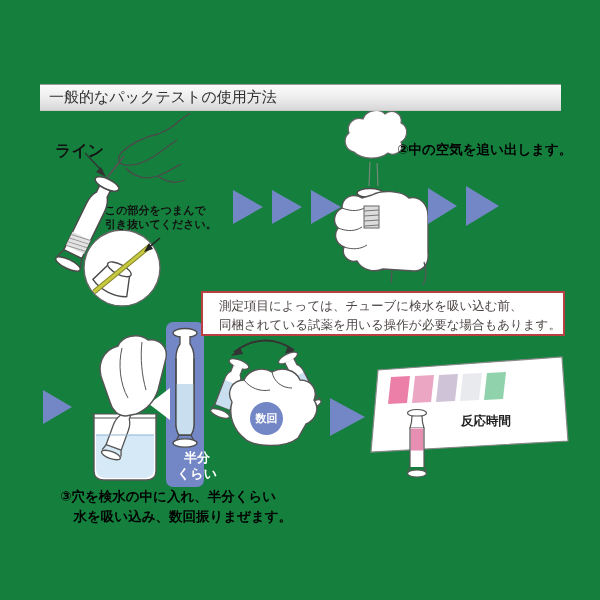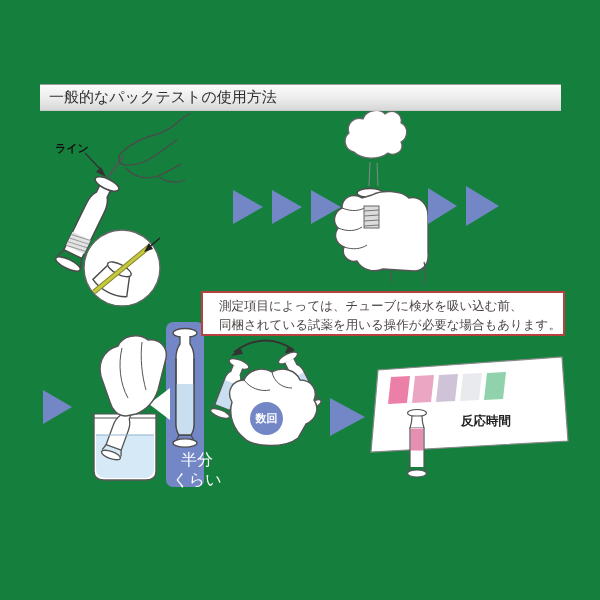--- a/index.html
+++ b/index.html
@@ -4,43 +4,43 @@
 <style>
   html,body{margin:0;padding:0;background:#fff;}
   .page{position:relative;width:600px;height:600px;background:#15803d;overflow:hidden;
         font-family:"Liberation Sans","DejaVu Sans",sans-serif;color:#111;}
   .abs{position:absolute;}
   .header{left:40px;top:84px;width:521px;height:27px;box-sizing:border-box;
           background:linear-gradient(180deg,#fbfbfb 0%,#ececec 55%,#d7d7d7 100%);
           border-top:1px solid #9a9a9a;border-bottom:1px solid #c9c9c9;
           display:flex;align-items:center;padding-left:9px;font-size:15px;color:#2e2e2e;}
   .cap{font-weight:bold;font-size:13.5px;line-height:1.5;color:#000;white-space:pre-line;}
-  .lbl-line{left:55px;top:141px;font-size:11px;font-weight:bold;}
+  .lbl-line{left:55px;top:141px;font-size:16px;font-weight:bold;}
   .pinch{left:105px;top:203px;font-size:11px;font-weight:bold;line-height:1.3;white-space:pre-line;}
   .cap1{left:185px;top:136px;}
   .cap2{left:397px;top:140px;}
   .cap3{left:60px;top:487px;}
   .cap4{left:356px;top:488px;}
   .note{left:201px;top:291px;width:364px;height:45px;box-sizing:border-box;background:#fff;
         border:2px solid var(--note-border,#b94040);padding:4px 0 0 16px;
         font-size:12.5px;line-height:1.5;color:var(--note-text,#4c4444);white-space:pre-line;}
   .tri{width:0;height:0;border-style:solid;border-color:transparent;
        border-left-color:var(--accent-blue,#7386c5);}
   .a1{left:233px;top:190px;border-width:17px 0 17px 30px;}
   .a2{left:272px;top:190px;border-width:17px 0 17px 30px;}
   .a3{left:311px;top:190px;border-width:17px 0 17px 30px;}
   .a4{left:428px;top:188px;border-width:18px 0 18px 29px;}
   .a5{left:466px;top:186px;border-width:20px 0 20px 33px;}
   .a6{left:43px;top:390px;border-width:17px 0 17px 29px;}
   .a7{left:330px;top:398px;border-width:19px 0 19px 35px;}
   .badge{left:250px;top:402px;width:33px;height:33px;border-radius:50%;
          background:var(--accent-blue,#7386c5);color:#fff;font-weight:bold;font-size:11px;
          display:flex;align-items:center;justify-content:center;text-align:right;}
-  .half{left:166px;top:450px;width:62px;text-align:center;color:#fff;font-weight:normal;
-        font-size:16px;line-height:1.25;white-space:pre-line;}
+  .half{left:166px;top:450px;width:62px;text-align:center;color:#fff;font-weight:bold;
+        font-size:13px;line-height:1.25;white-space:pre-line;}
   .rlabel{left:461px;top:413px;font-size:12.5px;font-weight:bold;color:#222;}
   svg.art{left:0;top:0;}
 </style>
 </head>
 <body>
 
 <div class="page">
 
   <svg class="art abs" width="600" height="600" viewBox="0 0 600 600">
 
@@ -152,22 +152,27 @@
         <ellipse cx="417" cy="473.5" rx="9.5" ry="3.5" fill="#fff" stroke="#555" stroke-width="1.2"></ellipse>
       </g>
     </g>
   </svg>
 
   <div class="abs header">
     <span>一般的なパックテストの使用方法</span>
   </div>
 
   <div class="abs lbl-line">ライン</div>
+  <div class="abs pinch">この部分をつまんで
+引き抜いてください。</div>
+  <div class="abs cap cap2">②中の空気を追い出します。</div>
   <div class="abs note">測定項目によっては、チューブに検水を吸い込む前、
 同梱されている試薬を用いる操作が必要な場合もあります。</div>
+  <div class="abs cap cap3">③穴を検水の中に入れ、半分くらい
+　水を吸い込み、数回振りまぜます。</div>
   <div class="abs half">半分
 くらい</div>
   <div class="abs badge">数回</div>
   <div class="abs rlabel">反応時間</div>
 
   <div class="abs tri a1"></div>
   <div class="abs tri a2"></div>
   <div class="abs tri a3"></div>
   <div class="abs tri a4"></div>
   <div class="abs tri a5"></div>

